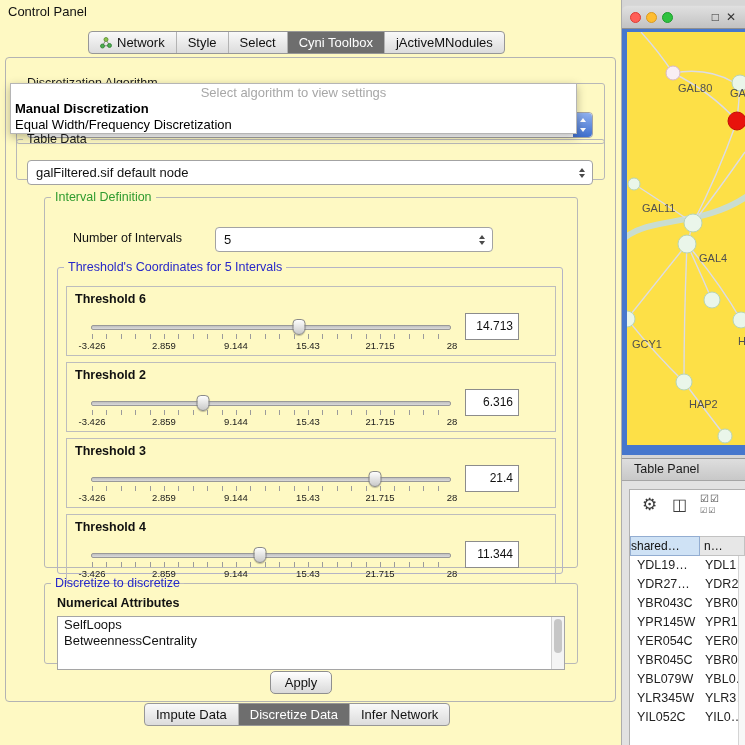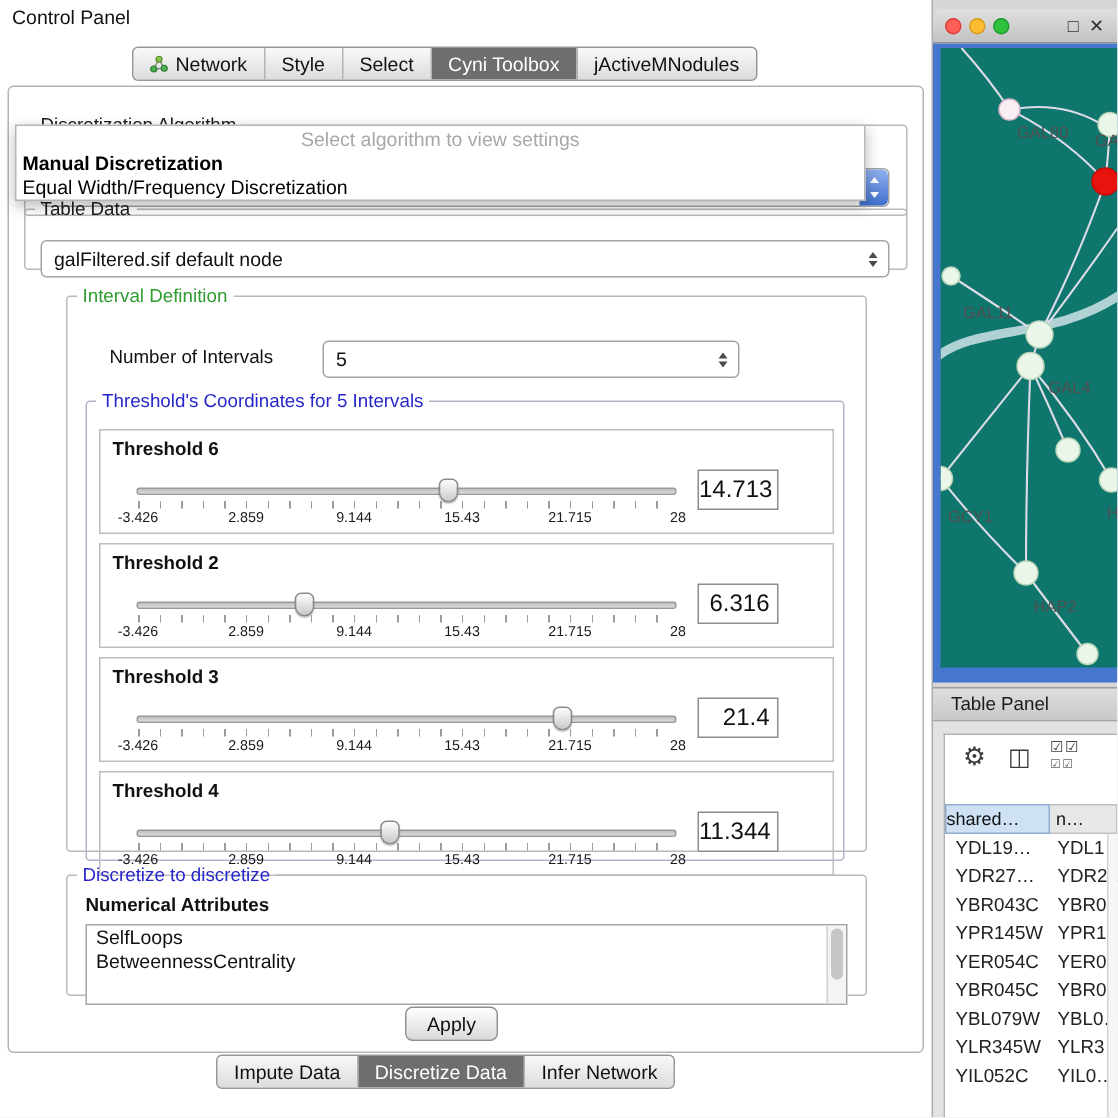--- a/index.html
+++ b/index.html
@@ -1,21 +1,21 @@
 <!DOCTYPE html>
 <html><head>
 <meta charset="utf-8">
 <style>
   * { box-sizing: border-box; margin: 0; padding: 0; }
   html,body { width:745px; height:745px; }
   body { font-family:"Liberation Sans", sans-serif; }
   .stage { position:relative; width:745px; height:745px; background:#d6d6d6; overflow:hidden; }
 
   
-  .cp { position:absolute; left:0; top:0; width:622px; height:745px; background:#ffffff; border-right:1px solid #adadad; }
+  .cp { position:absolute; left:0; top:0; width:622px; height:745px; background:#fef9c3; border-right:1px solid #adadad; }
   .cp-title { position:absolute; left:8px; top:4px; font-size:13px; color:#111; }
 
   .tabbar { position:absolute; display:flex; height:23px; border:1px solid #979797; border-radius:4px;
             background:linear-gradient(#f9f9f9,#dcdcdc); overflow:hidden; }
   .tabbar.top { left:88px; top:31px; }
   .tabbar.bottom { left:144px; top:703px; }
   .tab { display:flex; align-items:center; gap:5px; padding:0 11px; font-size:13px; color:#111;
          border-right:1px solid #b3b3b3; line-height:21px; white-space:nowrap; }
   .tab:last-child { border-right:none; }
   .tab.sel { background:#6e6e6e; color:#fff; }
@@ -58,21 +58,21 @@
            border:1px solid #999; border-radius:2px; }
   .thumb { position:absolute; top:-7px; width:13px; height:16px; transform:translateX(-50%);
            background:linear-gradient(#fefefe,#c9c9c9); border:1px solid #8a8a8a;
            border-radius:6px 6px 9px 9px; box-shadow:0 1px 1px rgba(0,0,0,.25); }
   .ruler { position:absolute; left:25px; top:47px; width:360px; height:5px;
            background:repeating-linear-gradient(90deg,#9b9b9b 0 1px,transparent 1px 14.4px); }
   .tlabels { position:absolute; left:25px; top:53px; width:360px; height:12px; }
   .tlabels span { position:absolute; transform:translateX(-50%); font-size:9.5px; color:#1a1a1a; white-space:nowrap; }
   .px0{left:0}.px20{left:20%}.px40{left:40%}.px60{left:60%}.px80{left:80%}.px100{left:100%}
   .valbox { position:absolute; right:36px; top:26px; width:54px; height:27px; background:#fff;
-            border:1px solid #8c8c8c; font-size:16px; color:#111; text-align:right;
+            border:1px solid #8c8c8c; font-size:12px; color:#111; text-align:right;
             padding-right:5px; line-height:25px; }
 
   #attr-sub { position:absolute; left:12px; top:6px; font-size:12.5px; font-weight:bold; color:#111; }
   .listbox { position:absolute; left:12px; top:26px; width:508px; height:54px; background:#fff;
              border:1px solid #a5a5a5; overflow:hidden; }
   .listbox .li { font-size:13px; line-height:16px; padding-left:6px; color:#111; }
   .vscroll { position:absolute; right:0; top:0; bottom:0; width:13px; background:#f4f4f4; border-left:1px solid #d0d0d0; }
   .vscroll .vthumb { position:absolute; left:2px; top:2px; width:8px; height:34px; background:#c6c6c6; border-radius:4px; }
 
   #apply-btn { position:absolute; left:270px; top:671px; width:62px; height:23px; border:1px solid #8f8f8f;
@@ -90,21 +90,21 @@
   .net-title { position:absolute; left:0; top:0; right:0; height:24px; border-top-left-radius:6px;
                background:linear-gradient(#e0e0e0,#c2c2c2); border-top:1px solid #d8d8d8; border-bottom:1px solid #8f8f8f; }
   .light { position:absolute; top:6px; width:11px; height:11px; border-radius:50%; }
   .l-red { left:8px; background:#ff5f57; border:1px solid #dd3b33; }
   .l-yel { left:24px; background:#febd30; border:1px solid #d99a20; }
   .l-grn { left:40px; background:#2ec23f; border:1px solid #1d9c2e; }
   .win-btn { position:absolute; top:3px; font-size:12px; color:#333; line-height:16px; }
   #btn-float { right:26px; }
   #btn-close { right:9px; }
   .net-canvas { position:absolute; left:0; top:24px; right:0; bottom:0; background:#4677cd; }
-  .net-inner { position:absolute; left:5px; top:3px; right:0; bottom:10px; background:#0f766e; overflow:hidden; }
+  .net-inner { position:absolute; left:5px; top:3px; right:0; bottom:10px; background:#fde047; overflow:hidden; }
   .net-inner svg { display:block; }
   .nlabel { font-size:11px; fill:#4f4f4f; font-family:"Liberation Sans",sans-serif; }
 
   
   .tp-head { position:absolute; left:622px; top:458px; width:123px; height:23px;
              background:linear-gradient(#dedede,#c8c8c8); border-top:1px solid #9c9c9c; border-bottom:1px solid #a5a5a5;
              font-size:12.5px; line-height:21px; padding-left:12px; color:#1a1a1a; }
   .tp-body { position:absolute; left:622px; top:481px; width:123px; height:264px; background:#e2e2e2; }
   .tp-inner { position:absolute; left:7px; top:8px; right:0; bottom:0; background:#fff;
               border:1px solid #b0b0b0; border-right:none; border-bottom:none; }

